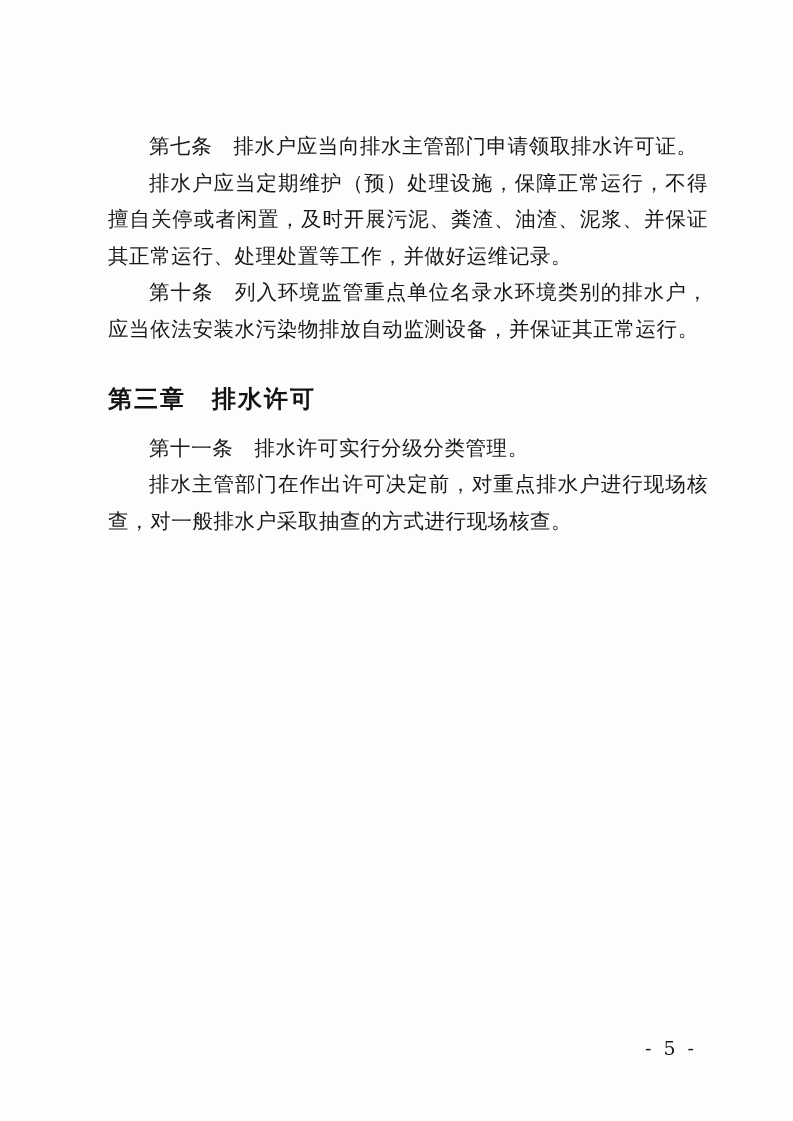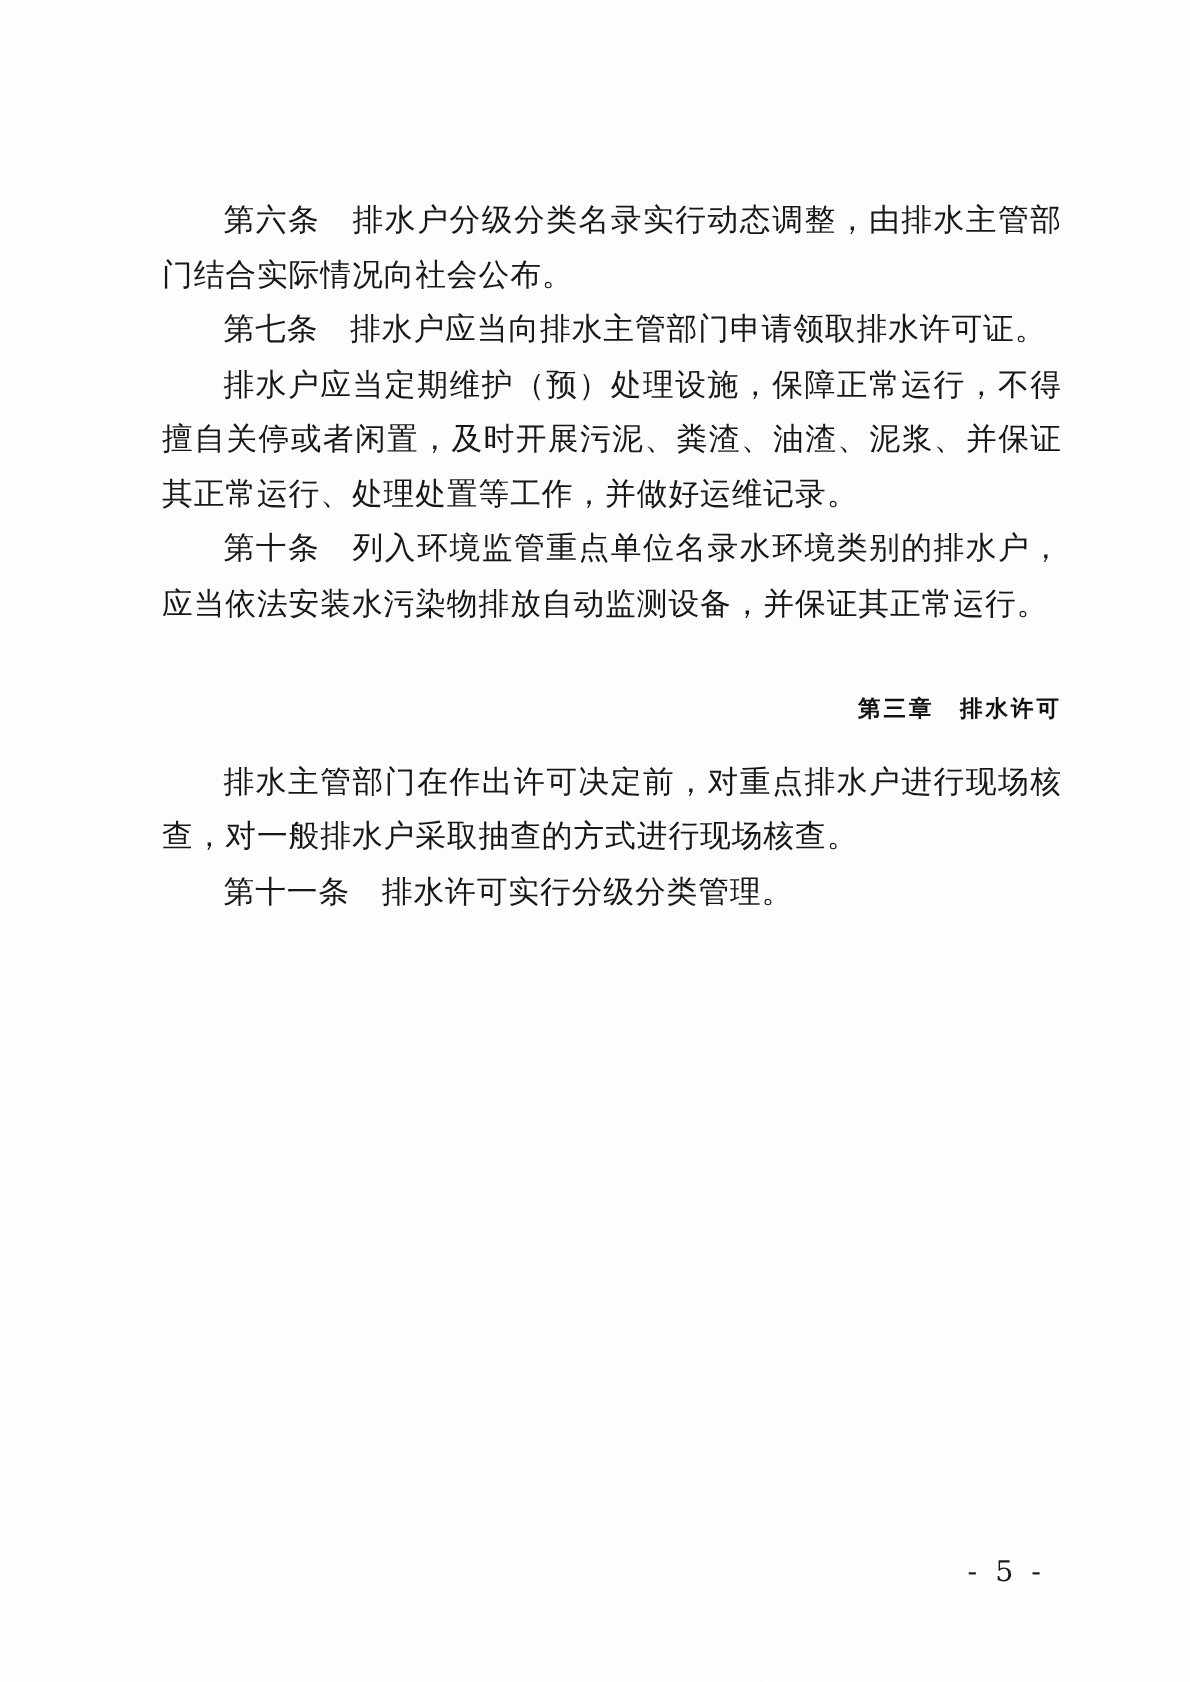--- a/index.html
+++ b/index.html
@@ -32,23 +32,23 @@
     text-align: justify;
     text-justify: inter-ideograph;
     margin: 0 0 0 0;
     color: #15171a;
     font-family: "DejaVu Serif", "Liberation Serif", serif;
   }
   .para.indent {
     text-indent: 41px;
   }
   .chapter-heading {
-    font-size: 15px;
+    font-size: 24px;
     line-height: 36.5px;
-    text-align: right;
+    text-align: left;
     font-weight: bold;
     letter-spacing: 2px;
     margin-top: 34px;
     margin-bottom: 12px;
     color: #101214;
     font-family: "DejaVu Sans", "Liberation Sans", sans-serif;
   }
   .page-number {
     position: absolute;
     right: 96px;
@@ -58,26 +58,25 @@
     color: #15171a;
     font-family: "DejaVu Serif", "Liberation Serif", serif;
   }
 </style>
 </head>
 <body>
 
 <div class="page">
   <div class="page-inner">
 
-    <p class="para indent">第六条　排水户分级分类名录实行动态调整，由排水主管部门结合实际情况向社会公布。</p>
     <p class="para indent">第七条　排水户应当向排水主管部门申请领取排水许可证。</p>
     <p class="para indent">排水户应当定期维护（预）处理设施，保障正常运行，不得擅自关停或者闲置，及时开展污泥、粪渣、油渣、泥浆、并保证其正常运行、处理处置等工作，并做好运维记录。</p>
     <p class="para indent">第十条　列入环境监管重点单位名录水环境类别的排水户，应当依法安装水污染物排放自动监测设备，并保证其正常运行。</p>
 
     <h2 class="chapter-heading">第三章　排水许可</h2>
 
+    <p class="para indent">第十一条　排水许可实行分级分类管理。</p>
     <p class="para indent">排水主管部门在作出许可决定前，对重点排水户进行现场核查，对一般排水户采取抽查的方式进行现场核查。</p>
-    <p class="para indent">第十一条　排水许可实行分级分类管理。</p>
 
   </div>
 
   <div class="page-number">- 5 -</div>
 </div>
 
 </body></html>

